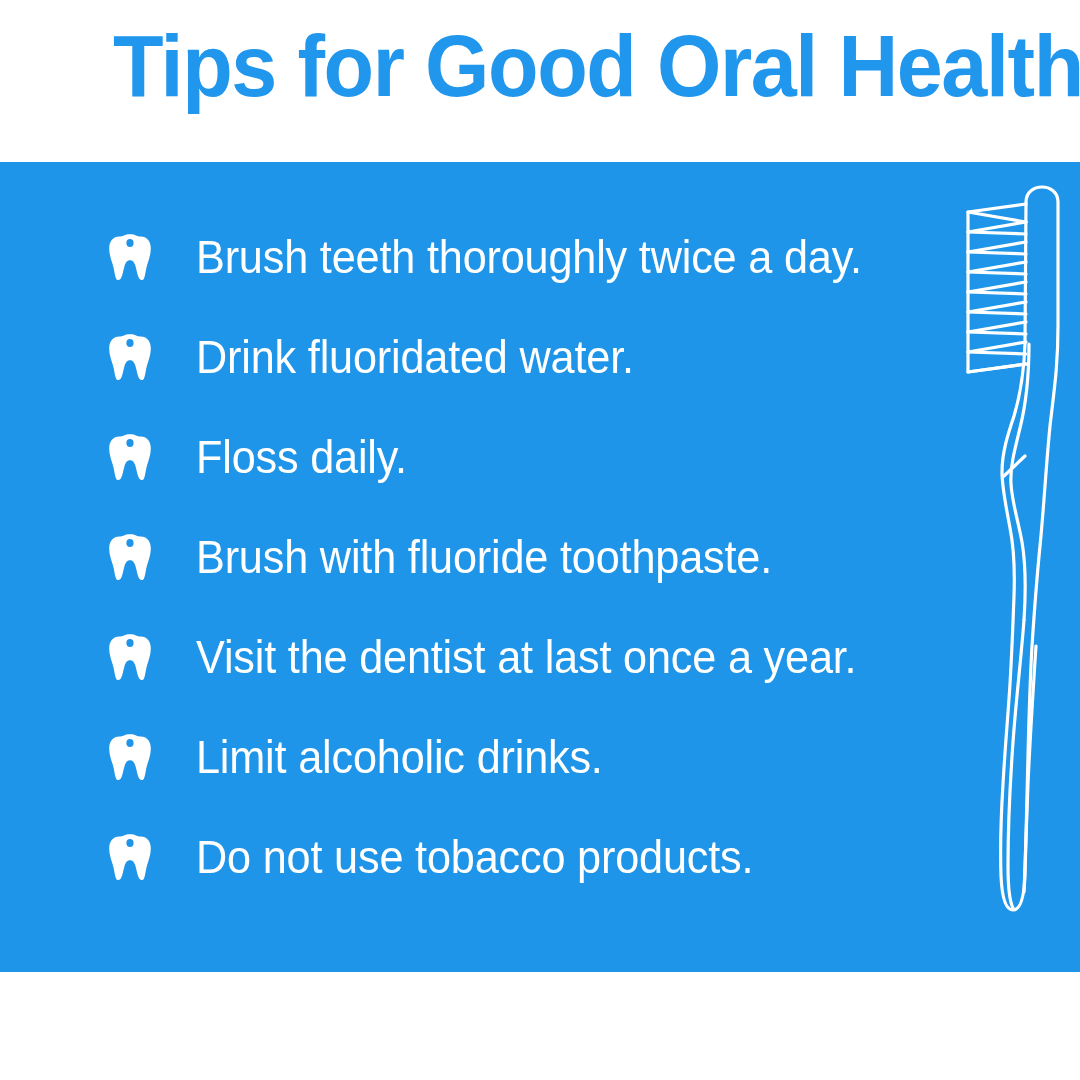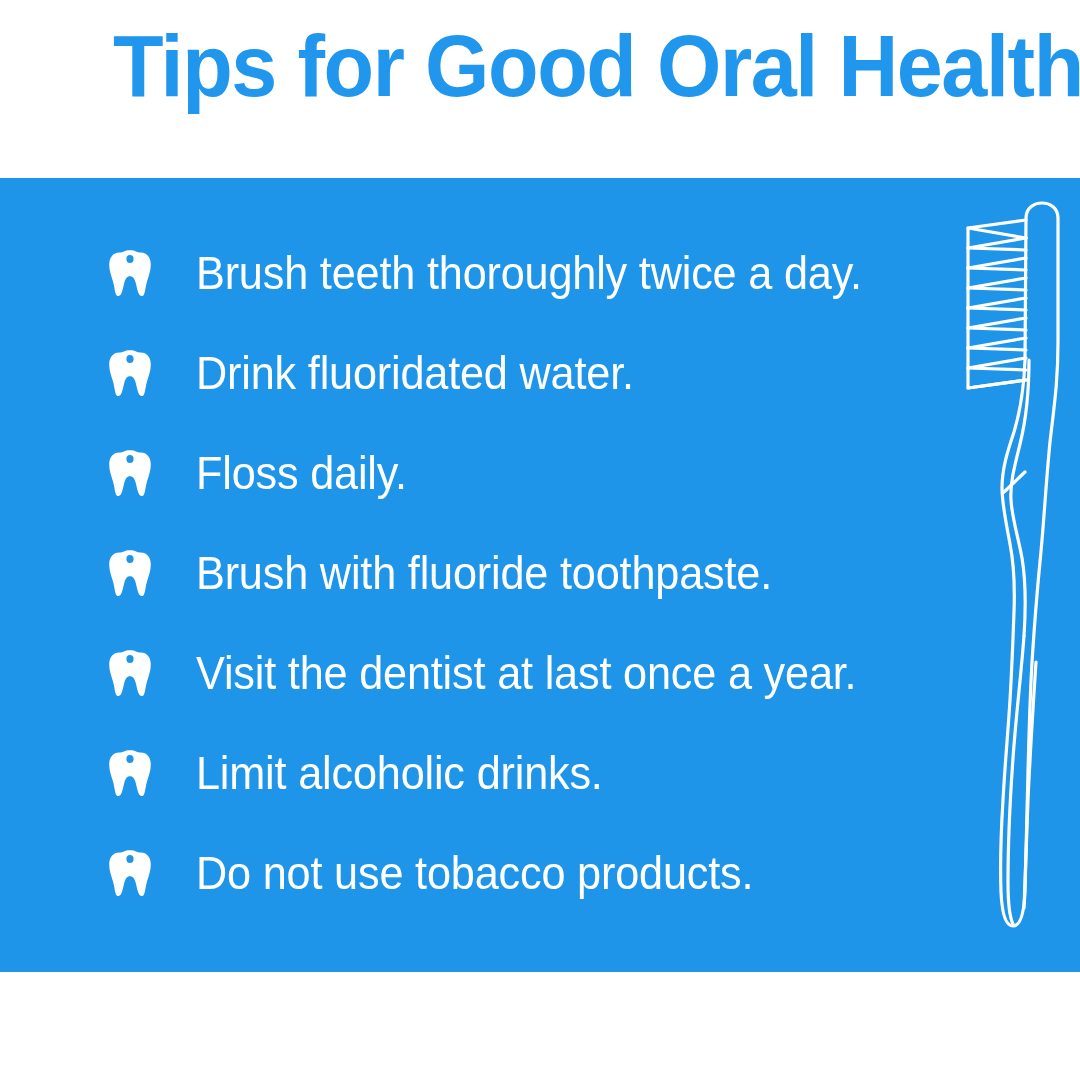--- a/index.html
+++ b/index.html
@@ -43,21 +43,20 @@
 
   
   .blue-panel {
     position: absolute;
     left: 0;
     top: 162px;
     width: 1080px;
     height: 810px;
     background: #1E95E8;
     overflow: hidden;
-    margin-top: 16px;
   }
 
   
   .tips-list {
     position: absolute;
     left: 0;
     top: 0;
     width: 960px;
     padding: 45px 0 0 0;
     margin: 0;

